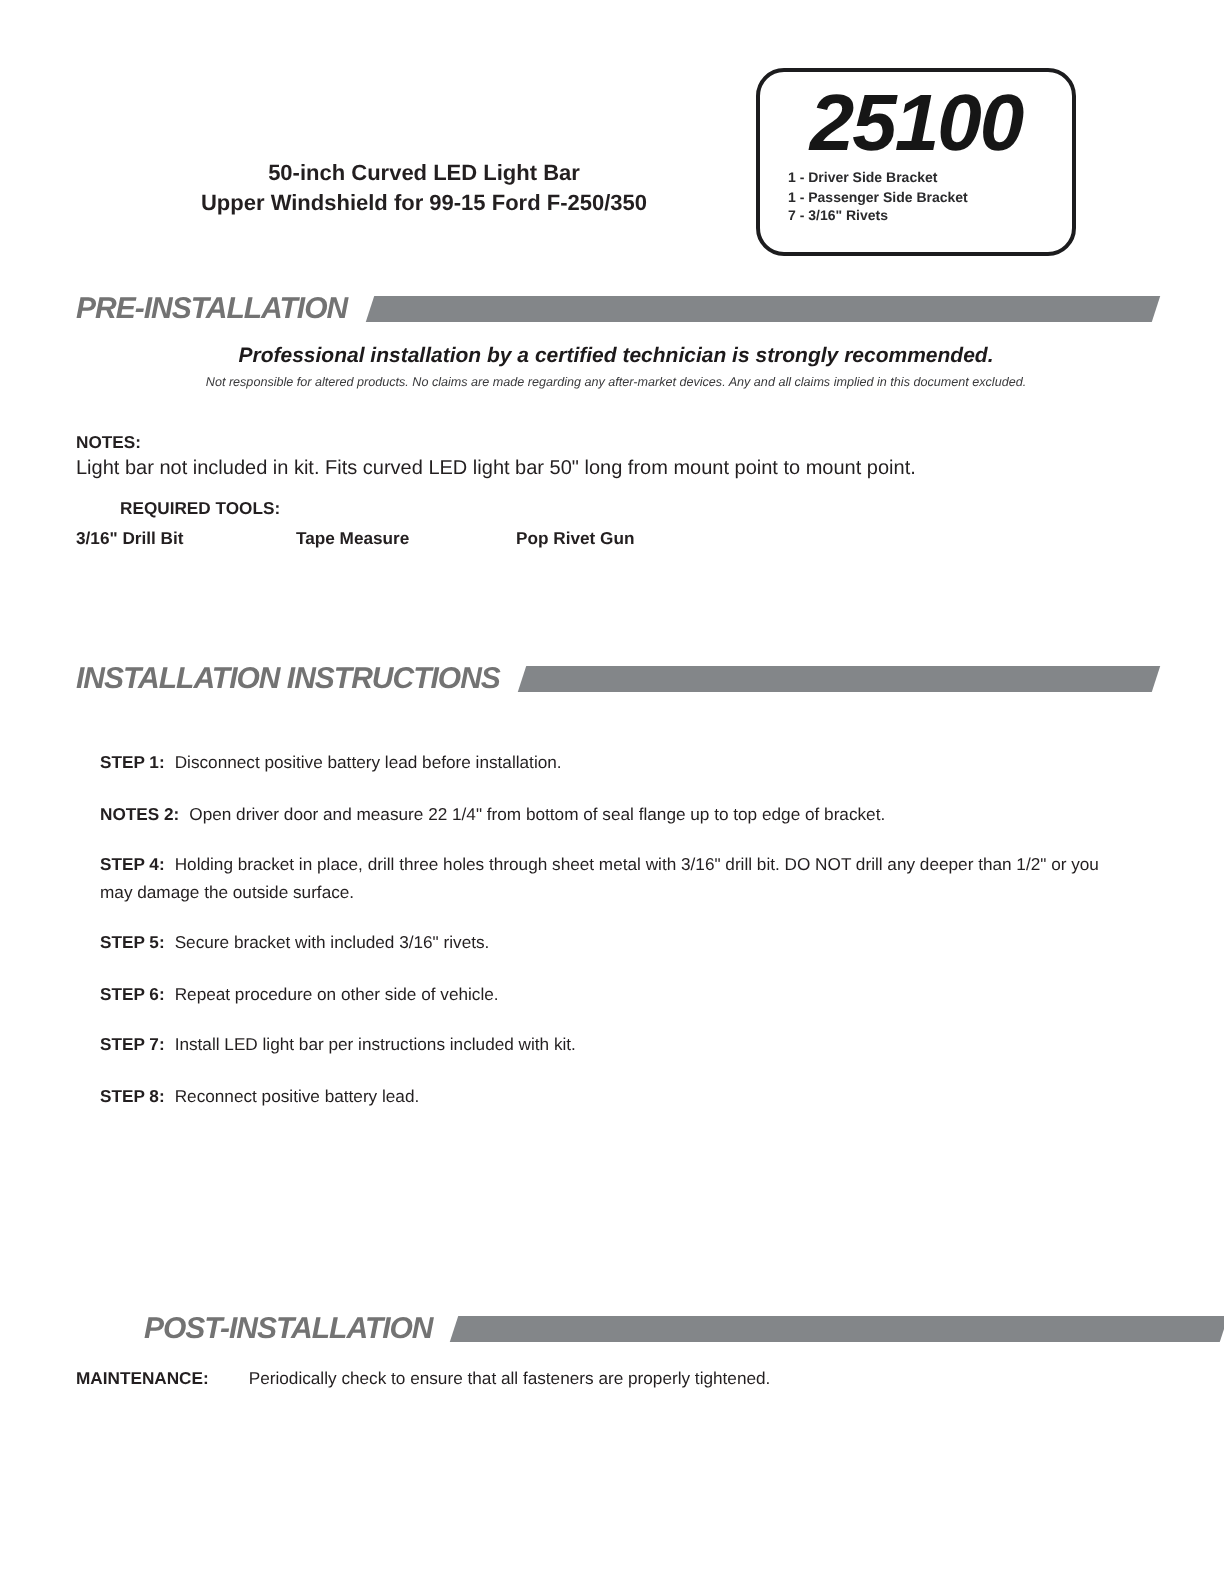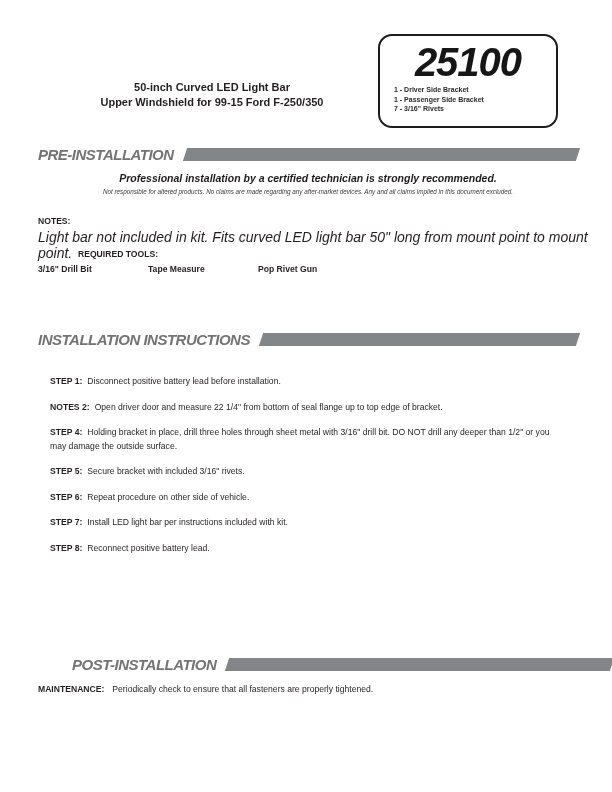--- a/index.html
+++ b/index.html
@@ -23,21 +23,21 @@
     text-align: center;
     font-weight: bold;
     font-size: 11px;
     line-height: 15px;
     color: #231f20;
   }
   .parts-box {
     position: absolute;
     left: 378px;
     top: 34px;
-    width: 180px;
+    width: 160px;
     height: 94px;
     border: 2px solid #1c1c1e;
     border-radius: 14px;
     background: #ffffff;
   }
   .part-number {
     margin-top: 5px;
     text-align: center;
     font-size: 40px;
     font-weight: bold;
@@ -99,22 +99,22 @@
     text-align: center;
     font-size: 6.3px;
     font-style: italic;
     color: #3a3a3c;
   }
   .label-bold {
     font-weight: bold;
     font-size: 8.6px;
   }
   .notes-label   { position: absolute; left: 38px; top: 216px; }
-  .notes-text    { position: absolute; left: 38px; top: 229px; font-size: 14px; font-style: italic; }
-  .tools-label   { position: absolute; left: 56px; top: 249px; padding-left: 22px; }
+  .notes-text    { position: absolute; left: 38px; top: 229px; font-size: 10px; }
+  .tools-label   { position: absolute; left: 38px; top: 249px; padding-left: 22px; }
   .tool-1 { position: absolute; left: 38px;  top: 264px; font-size: 8.6px; font-weight: bold; }
   .tool-2 { position: absolute; left: 148px; top: 264px; font-size: 8.6px; font-weight: bold; }
   .tool-3 { position: absolute; left: 258px; top: 264px; font-size: 8.6px; font-weight: bold; }
 
   
   .steps {
     position: absolute;
     left: 38px;
     top: 363px;
     width: 541px;
@@ -125,21 +125,21 @@
   .step-label { font-weight: bold; padding-right: 5px; }
 
   
   .maintenance {
     position: absolute;
     left: 38px;
     top: 684px;
     width: 540px;
     font-size: 8.6px;
   }
-  .maintenance .step-label { padding-right: 8px; }
+  .maintenance .step-label { padding-right: 20px; }
 </style>
 </head>
 <body>
 
 <div class="page">
 
   <div class="title-block">
     <div>50-inch Curved LED Light Bar</div>
     <div>Upper Windshield for 99-15 Ford F-250/350</div>
   </div>

